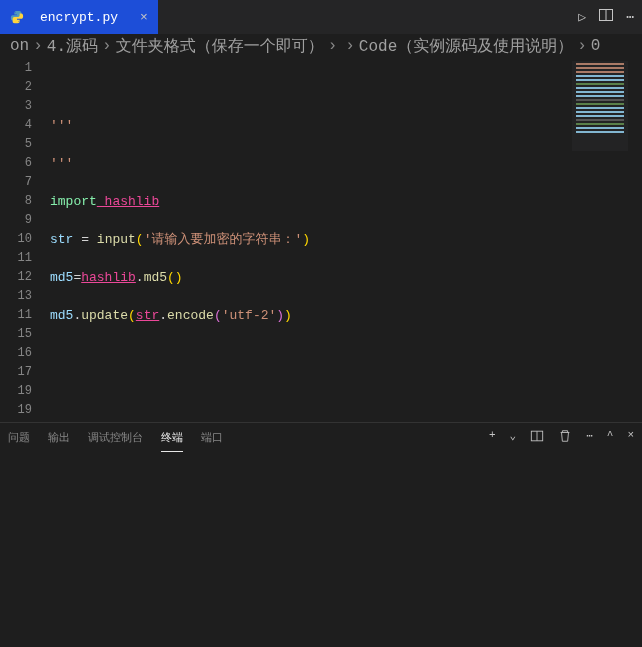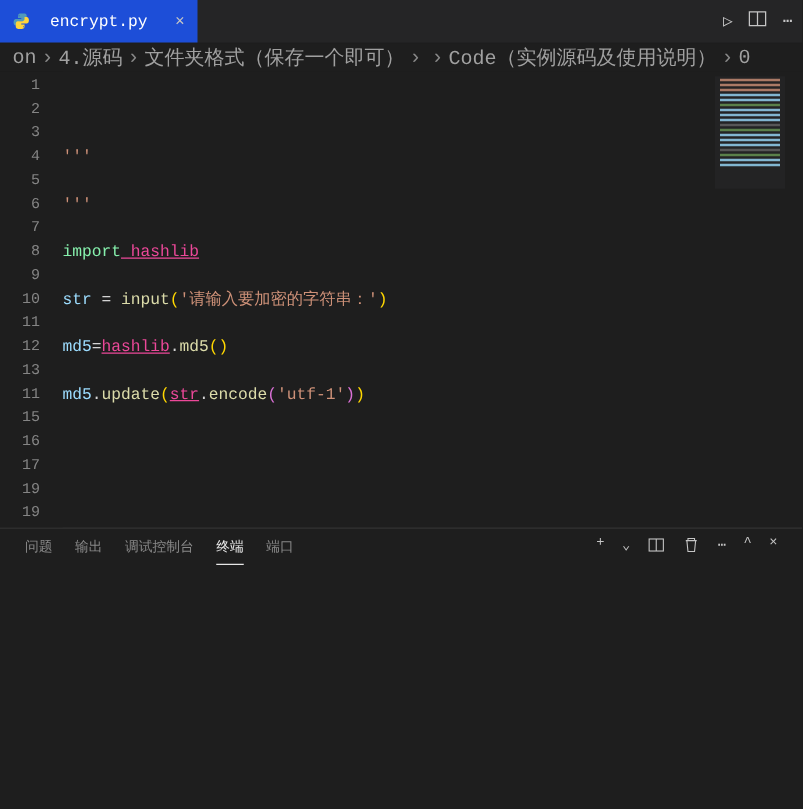--- a/index.html
+++ b/index.html
@@ -88,21 +88,21 @@
 }
 .minimap .mm-g { background: #6a9955; }
 .minimap .mm-s { background: #ce9178; }
 .minimap .mm-b { background: #9cdcfe; }
 .panel-tabs {
   display: flex;
   align-items: center;
   background: #1e1e1e;
   border-top: 1px solid #333;
   height: 30px;
-  padding: 0 20px;
+  padding: 0 8px;
   gap: 18px;
   font-size: 11px;
 }
 .ptab { color: #888; cursor: pointer; padding: 6px 0; }
 .ptab.active { color: #e7e7e7; border-bottom: 1px solid #e7e7e7; }
 .panel-actions { margin-left: auto; display: flex; gap: 14px; color: #c5c5c5; }
 .terminal { flex: 0 0 195px; background: #1e1e1e; }
 
 .c-str { color: #ce9178; }
 .c-com { color: #6a9955; }
@@ -174,21 +174,21 @@
     <div>19</div>
     <div>19</div>
   </div>
   <div class="code">
 <div class="code-line"></div>
 <div class="code-line"><span class="c-str">'''</span></div>
 <div class="code-line"><span class="c-str">'''</span></div>
 <div class="code-line"><span class="c-kw">import</span><span class="c-mod"> hashlib</span></div>
 <div class="code-line"><span class="c-var">str </span><span class="c-op">= </span><span class="c-fn">input</span><span class="c-par">(</span><span class="c-str">'请输入要加密的字符串：'</span><span class="c-par">)</span></div>
 <div class="code-line"><span class="c-var">md5</span><span class="c-op">=</span><span class="c-mod">hashlib</span><span class="c-op">.</span><span class="c-fn">md5</span><span class="c-par">()</span></div>
-<div class="code-line"><span class="c-var">md5</span><span class="c-op">.</span><span class="c-fn">update</span><span class="c-par">(</span><span class="c-mod">str</span><span class="c-op">.</span><span class="c-fn">encode</span><span class="c-par2">(</span><span class="c-str">'utf-1'</span><span class="c-par2">)</span><span class="c-par">)</span></div>
+<div class="code-line"><span class="c-var">md5</span><span class="c-op">.</span><span class="c-fn">update</span><span class="c-par">(</span><span class="c-mod">str</span><span class="c-op">.</span><span class="c-fn">encode</span><span class="c-par2">(</span><span class="c-str">'utf-2'</span><span class="c-par2">)</span><span class="c-par">)</span></div>
 <div class="code-line"></div>
 
 
 
 
 
 
 
 
 

